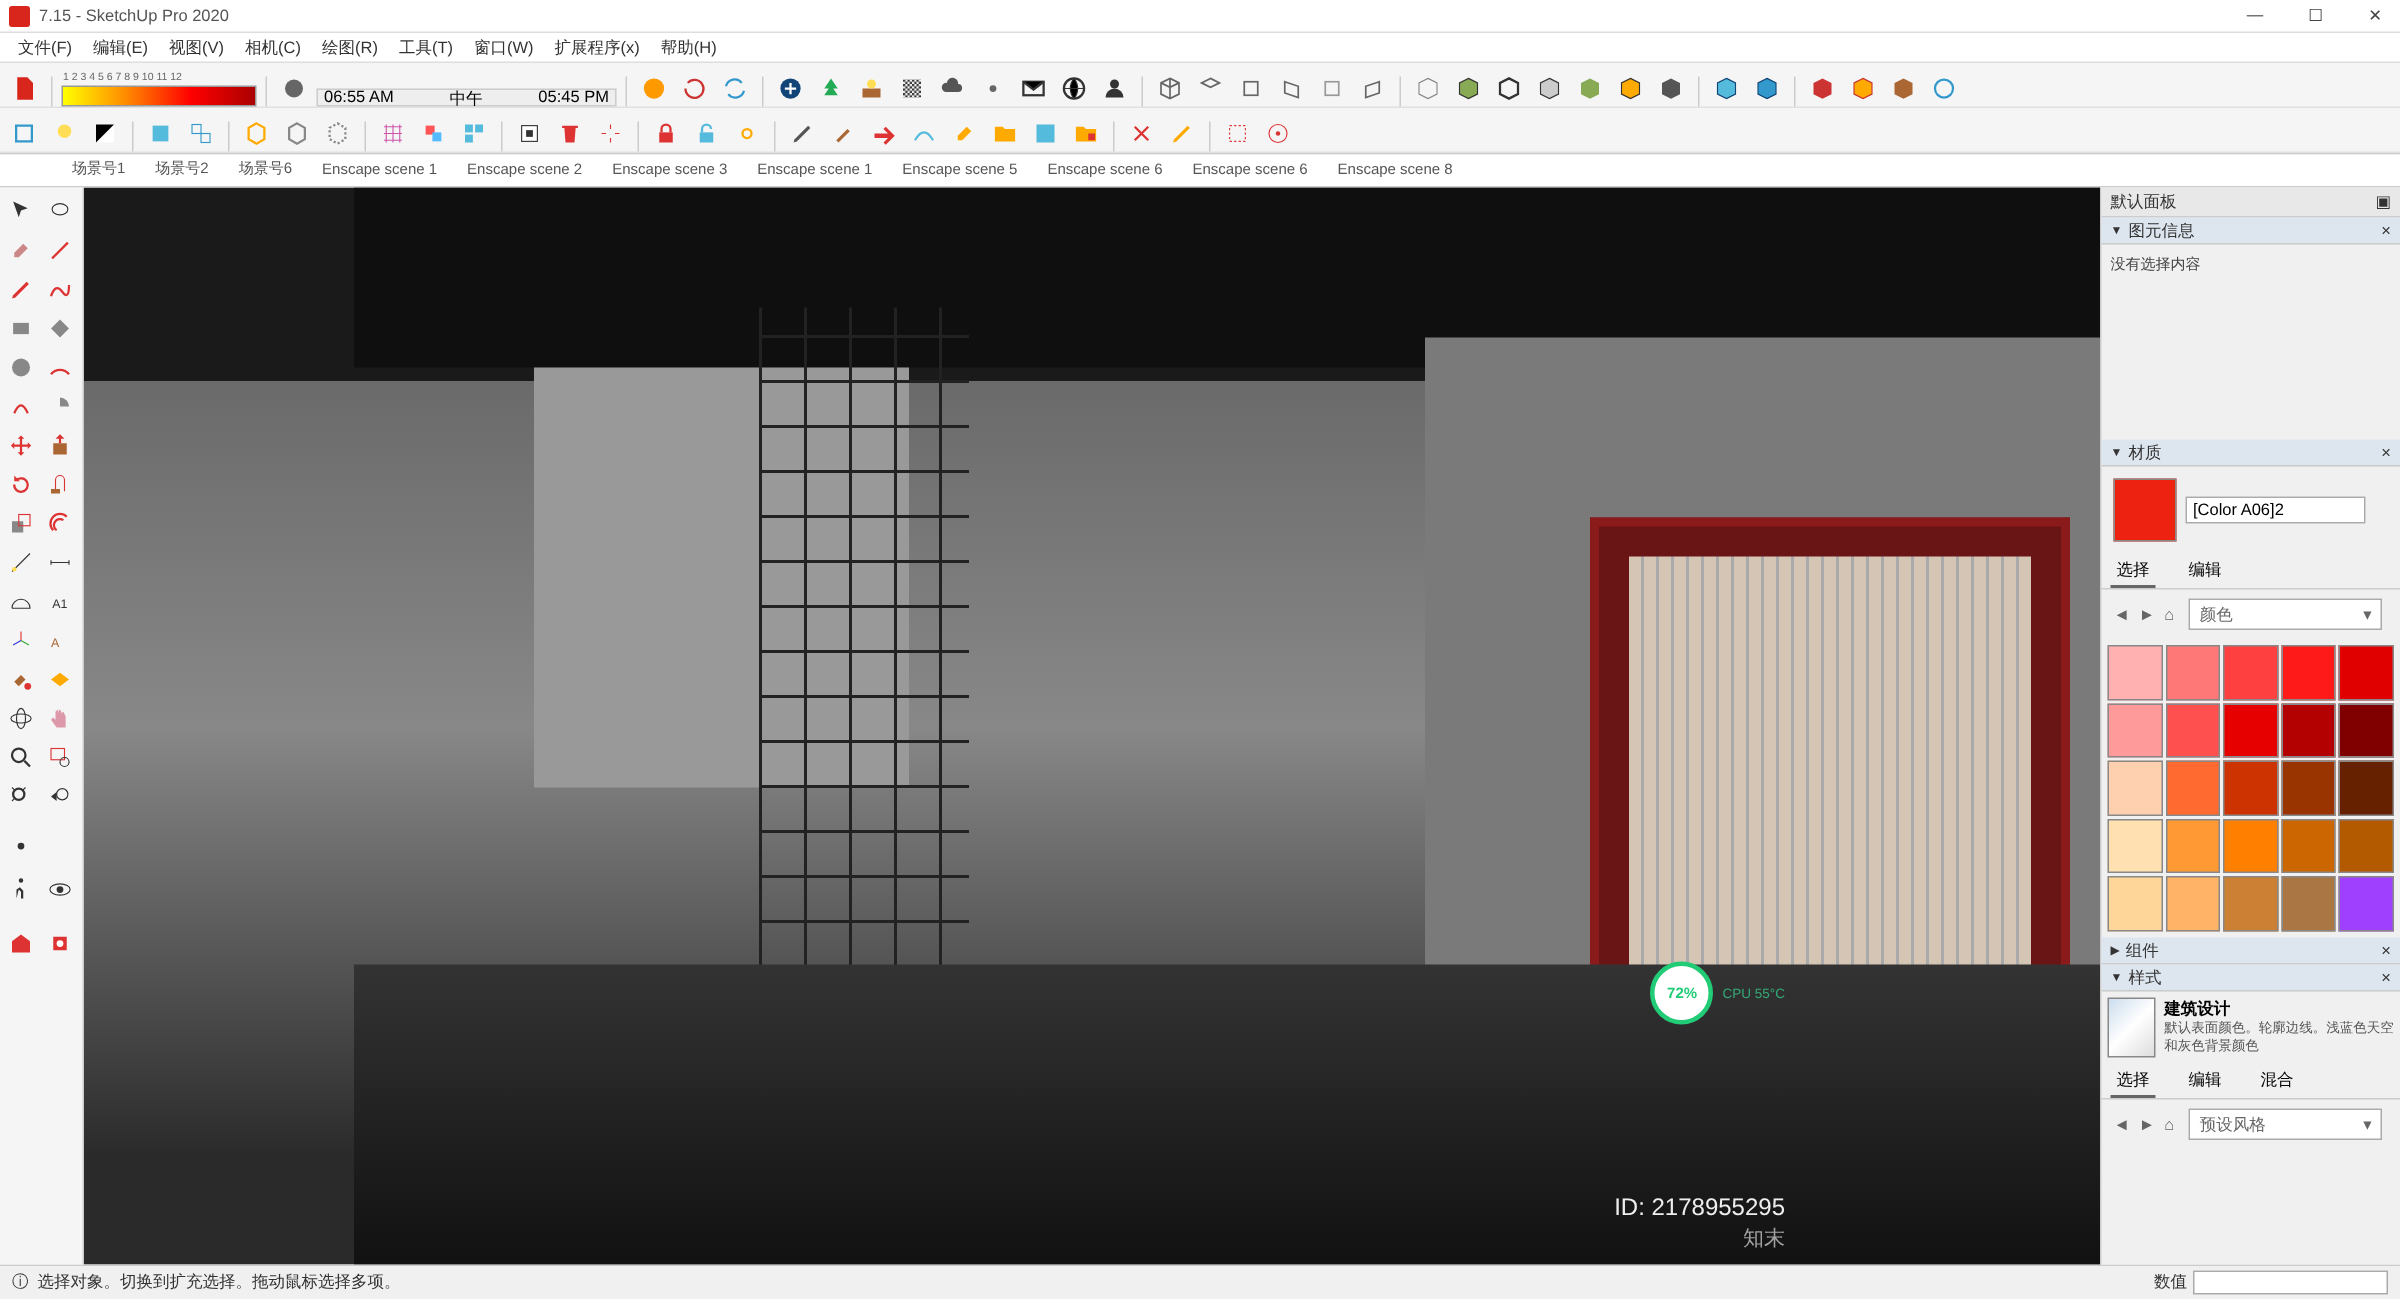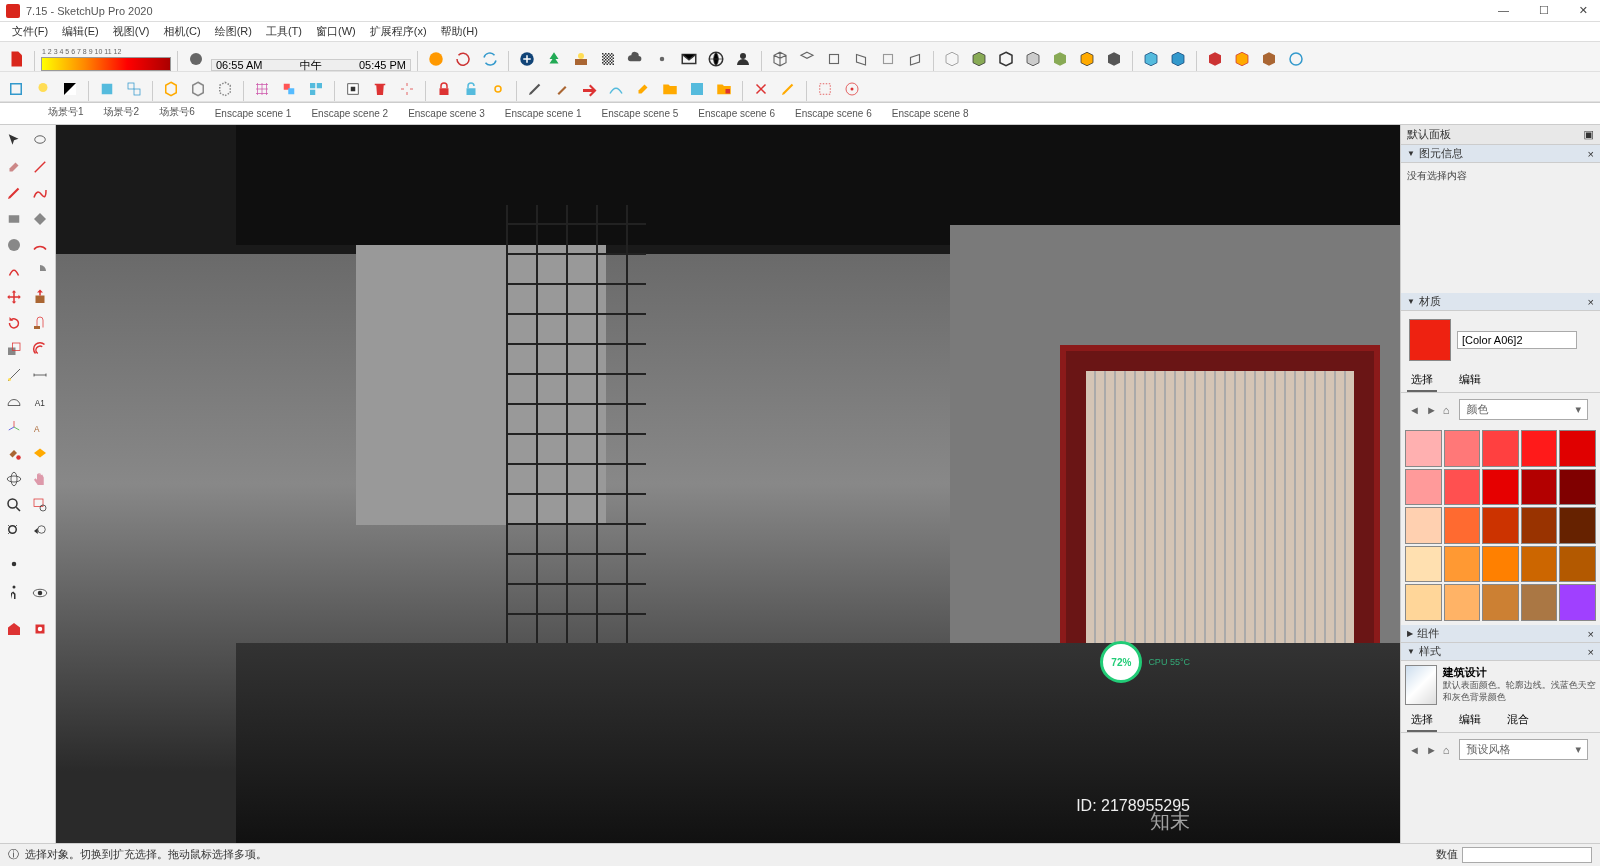--- a/index.html
+++ b/index.html
@@ -48,21 +48,21 @@
 .mat-tabs span{padding:3px 4px;cursor:pointer}
 .mat-dropdown{margin:4px 6px;border:1px solid #aaa;background:#fff;padding:2px 4px;display:flex;justify-content:space-between;align-items:center;font-size:10px}
 .color-grid{display:grid;grid-template-columns:repeat(5,1fr);gap:2px;padding:4px;overflow:auto}
 .color-cell{aspect-ratio:1;cursor:pointer;border:1px solid #888}
 .styles-box{display:flex;gap:6px;padding:4px;}
 .style-thumb{width:44px;height:40px;background:linear-gradient(135deg,#cde,#fff 50%,#ddd);border:1px solid #888}
 .style-desc{font-size:9px;color:#555;line-height:1.3}
 .status-bar{height:22px;background:#f0f0f0;border-top:1px solid #ccc;display:flex;align-items:center;padding:0 8px;font-size:11px;color:#333;justify-content:space-between}
 .measure-box{display:flex;align-items:center;gap:4px}
 .measure-input{width:130px;height:16px;border:1px solid #aaa;background:#fff}
-.watermark{position:absolute;bottom:8px;right:210px;color:#ddd;font-size:20px;opacity:.7}
+.watermark{position:absolute;bottom:8px;right:210px;color:#ddd;font-size:14px;opacity:.7}
 .wm-id{position:absolute;bottom:28px;right:210px;color:#eee;font-size:16px}
 .cpu-widget{position:absolute;bottom:160px;right:210px;display:flex;align-items:center;gap:6px}
 .cpu-ring{width:42px;height:42px;border-radius:50%;border:3px solid #2c7;background:#fff;display:flex;align-items:center;justify-content:center;font-size:10px;font-weight:bold;color:#2c7}
 svg{width:18px;height:18px}
 .nav-arrows{display:flex;gap:2px;padding:2px 6px;font-size:10px;align-items:center}
 .nav-arrows span{cursor:pointer;padding:0 2px;color:#666}
 </style>
 </head>
 <body>
 

